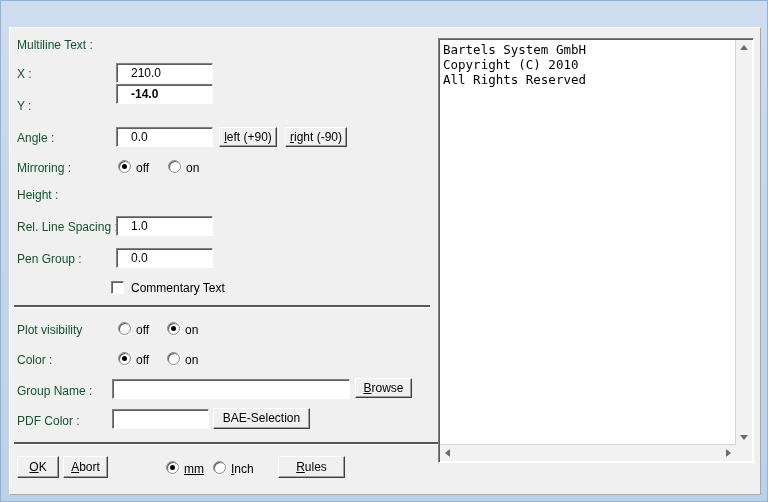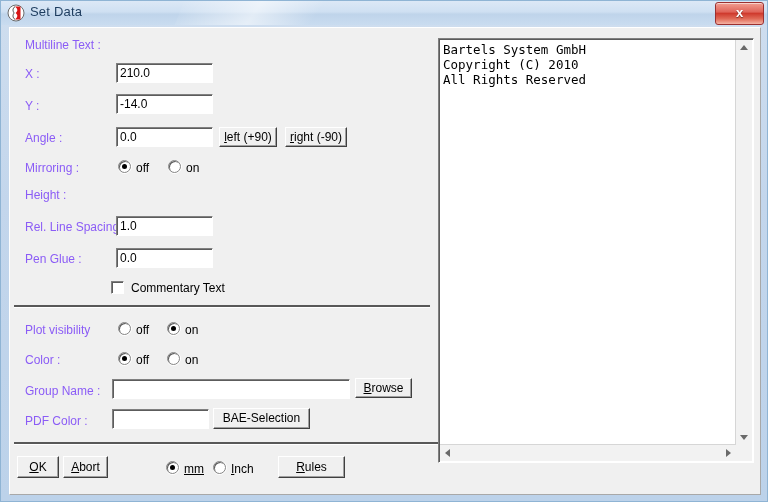--- a/index.html
+++ b/index.html
@@ -77,39 +77,38 @@
     border-top: 1px solid #ffffff;
     border-left: 1px solid #ffffff;
     border-right: 1px solid #a8a8a8;
     border-bottom: 1px solid #a8a8a8;
     box-sizing: border-box;
   }
 
   .lbl {
     position: absolute;
     font-size: 12px;
-    color: #8b5cf6;
-    white-space: nowrap;
-    margin-left: 8px;
+    color: #14532d;
+    white-space: nowrap;
   }
 
   
   .tinput {
     position: absolute;
     box-sizing: border-box;
     background: #ffffff;
     border-top: 1px solid #808080;
     border-left: 1px solid #808080;
     border-right: 1px solid #ffffff;
     border-bottom: 1px solid #ffffff;
     box-shadow: inset 1px 1px 0 #5c5c5c;
     font-family: "Liberation Sans", sans-serif;
     font-size: 12px;
     color: #000000;
-    padding: 1px 0 0 3px;
+    padding: 1px 0 0 14px;
     line-height: 16px;
     overflow: hidden;
     white-space: nowrap;
     cursor: text;
   }
 
   
   .btn {
     position: absolute;
     box-sizing: border-box;
@@ -241,58 +240,46 @@
   .arr.up    { left: 4px; top: 5px;    border-left: 4px solid transparent; border-right: 4px solid transparent; border-bottom: 5px solid #6a6a6a; }
   .arr.down  { left: 4px; bottom: 5px; border-left: 4px solid transparent; border-right: 4px solid transparent; border-top: 5px solid #6a6a6a; }
   .arr.left  { top: 4px; left: 5px;    border-top: 4px solid transparent; border-bottom: 4px solid transparent; border-right: 5px solid #6a6a6a; }
   .arr.right { top: 4px; right: 5px;   border-top: 4px solid transparent; border-bottom: 4px solid transparent; border-left: 5px solid #6a6a6a; }
 </style>
 </head>
 <body>
 
 <div id="window">
 
-  <div id="titlebar">
-    <div class="sheen"></div>
-    <svg id="app-icon" viewBox="0 0 18 18">
-      <circle cx="9" cy="9" r="8" fill="#ffffff" stroke="#6b6b6b" stroke-width="1"></circle>
-      <path d="M8 2.5 L13.5 2.5 L13.5 15.5 L8 15.5 C11 13 11 11 8.6 9 C11 7 11 5 8 2.5 Z" fill="#d81616"></path>
-      <path d="M8 2.5 C5.5 4.5 5.5 7 7.2 9 C5.5 11 5.5 13.5 8 15.5" fill="none" stroke="#4a4a4a" stroke-width="1"></path>
-    </svg>
-    <div id="title-text">Set Data</div>
-    <div id="close-btn">
-      <div class="x">x</div>
-    </div>
-  </div>
 
   <div id="client">
 
     <div class="lbl" style="left:7px; top:10px;">Multiline Text :</div>
 
     <div class="lbl" style="left:7px; top:39px;">X :</div>
     <div class="tinput" style="left:106px; top:35px; width:97px; height:20px;">210.0</div>
 
     <div class="lbl" style="left:7px; top:71px;">Y :</div>
-    <div class="tinput" style="left:106px; top:66px; width:97px; height:20px;">-14.0</div>
+    <div class="tinput" style="left:106px; top:56px; width:97px; height:20px;font-weight:bold;">-14.0</div>
 
     <div class="lbl" style="left:7px; top:103px;">Angle :</div>
     <div class="tinput" style="left:106px; top:99px; width:97px; height:20px;">0.0</div>
     <div class="btn" style="left:209px; top:99px; width:58px; height:20px;"><u>l</u>eft (+90)</div>
     <div class="btn" style="left:275px; top:99px; width:62px; height:20px;"><u>r</u>ight (-90)</div>
 
     <div class="lbl" style="left:7px; top:133px;">Mirroring :</div>
     <div class="radio on" style="left:108px; top:132px;"><span class="dot"></span><span>off</span></div>
     <div class="radio" style="left:158px; top:132px;"><span class="dot"></span><span>on</span></div>
 
     <div class="lbl" style="left:7px; top:160px;">Height :</div>
 
     <div class="lbl" style="left:7px; top:192px;">Rel. Line Spacing :</div>
     <div class="tinput" style="left:106px; top:188px; width:97px; height:20px;">1.0</div>
 
-    <div class="lbl" style="left:7px; top:224px;">Pen Glue :</div>
+    <div class="lbl" style="left:7px; top:224px;">Pen Group :</div>
     <div class="tinput" style="left:106px; top:220px; width:97px; height:20px;">0.0</div>
 
     <div class="cbox" style="left:101px; top:253px;"><span class="sq"></span><span>Commentary Text</span></div>
 
     <div class="sep" style="left:4px; top:277px; width:416px;"></div>
 
     <div class="lbl" style="left:7px; top:295px;">Plot visibility</div>
     <div class="radio" style="left:108px; top:294px;"><span class="dot"></span><span>off</span></div>
     <div class="radio on" style="left:157px; top:294px;"><span class="dot"></span><span>on</span></div>
 

